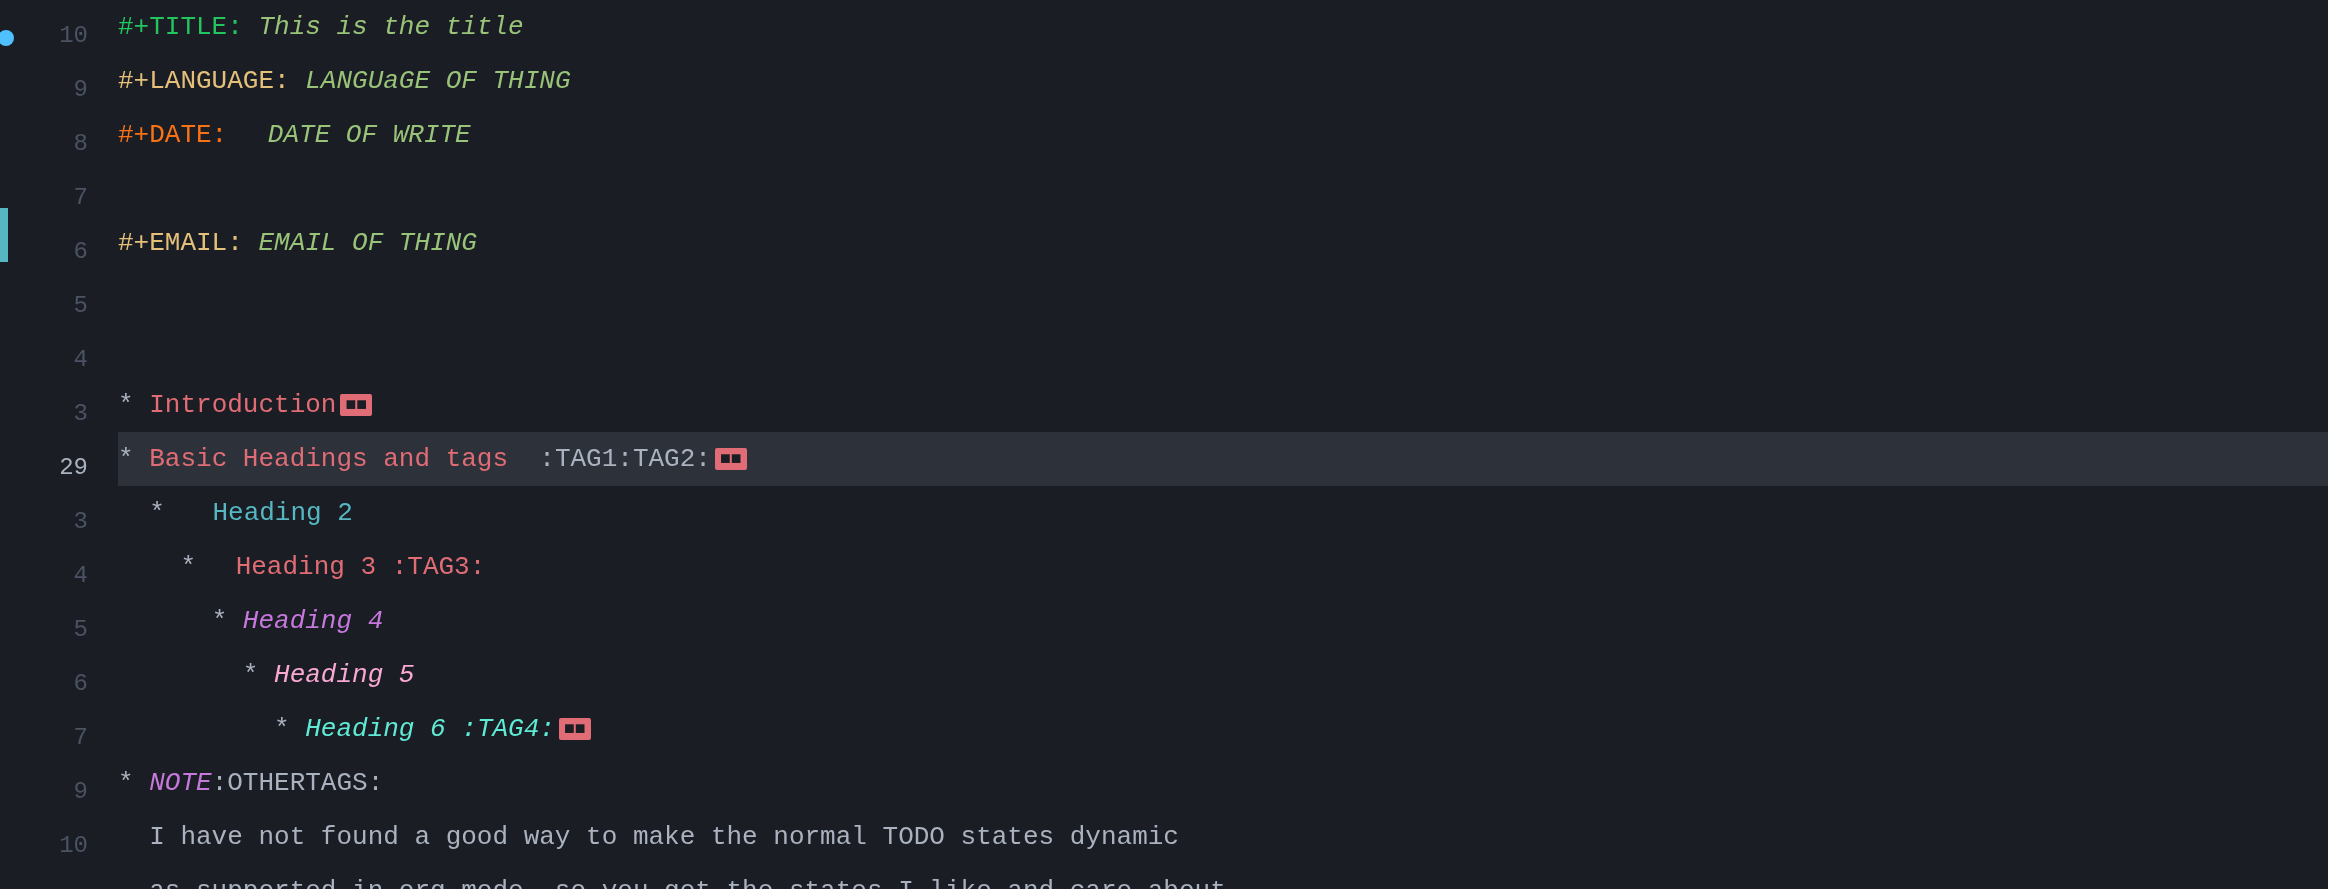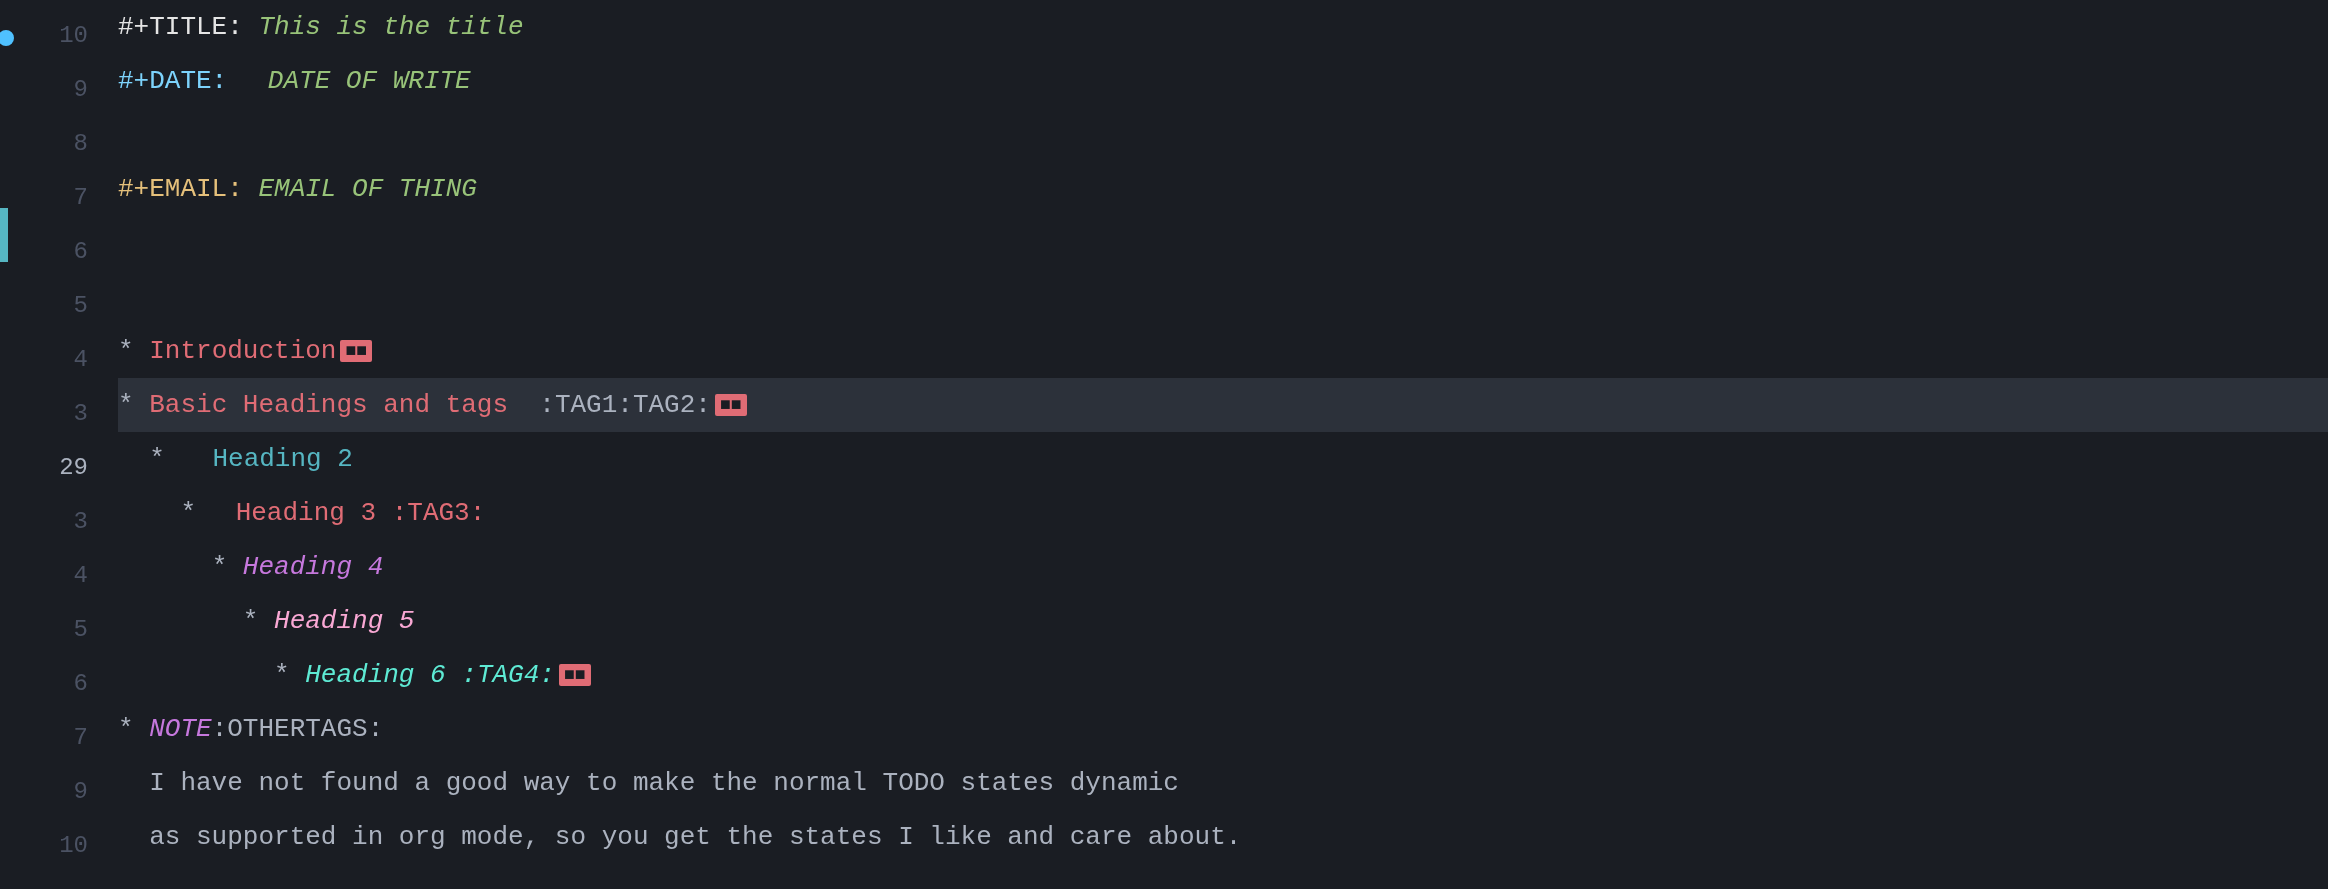--- a/index.html
+++ b/index.html
@@ -124,22 +124,23 @@
       <div class="line-num">3</div>
       <div class="line-num">4</div>
       <div class="line-num">5</div>
       <div class="line-num">6</div>
       <div class="line-num">7</div>
       <div class="line-num">9</div>
       <div class="line-num">10</div>
       <div class="line-num">11</div>
     </div>
   <div class="code-area" id="code-area">
-      <div class="code-line"><span style="color: #e5e5e5;">#+TITLE:</span><span style="color: rgb(171, 178, 191);"> </span><span style="color: rgb(152, 195, 121); font-style: italic;">This is the title</span></div>
-      <div class="code-line"><span style="color: #7dd3fc;">#+DATE:</span><span style="color: rgb(171, 178, 191);"> </span><span style="color: rgb(152, 195, 121); font-style: italic; margin-left: 25px;">DATE OF WRITE</span></div>
+      <div class="code-line"><span style="color: #22c55e;">#+TITLE:</span><span style="color: rgb(171, 178, 191);"> </span><span style="color: rgb(152, 195, 121); font-style: italic;">This is the title</span></div>
+      <div class="code-line"><span style="color: rgb(229, 192, 123);">#+LANGUAGE:</span><span style="color: rgb(171, 178, 191);"> </span><span style="color: rgb(152, 195, 121); font-style: italic;">LANGUaGE OF THING</span></div>
+      <div class="code-line"><span style="color: #f97316;">#+DATE:</span><span style="color: rgb(171, 178, 191);"> </span><span style="color: rgb(152, 195, 121); font-style: italic; margin-left: 25px;">DATE OF WRITE</span></div>
       <div class="code-line"></div>
       <div class="code-line"><span style="color: rgb(229, 192, 123);">#+EMAIL:</span><span style="color: rgb(171, 178, 191);"> </span><span style="color: rgb(152, 195, 121); font-style: italic;">EMAIL OF THING</span></div>
       <div class="code-line"></div>
       <div class="code-line"></div>
       <div class="code-line"><span style="color: rgb(171, 178, 191);">* </span><span style="color: rgb(224, 108, 117);">Introduction</span><span class="inline-badge">■■</span></div>
       <div class="code-line highlighted"><span style="color: rgb(171, 178, 191);">* </span><span style="color: rgb(224, 108, 117);">Basic Headings and tags</span><span style="color: rgb(171, 178, 191);">  </span><span style="color: rgb(171, 178, 191);">:TAG1:TAG2:</span><span class="inline-badge">■■</span></div>
       <div class="code-line"><span style="color: rgb(171, 178, 191);">  </span><span style="color: rgb(171, 178, 191);">* </span><span style="color: rgb(86, 182, 194); margin-left: 32px;">Heading 2</span></div>
       <div class="code-line"><span style="color: rgb(171, 178, 191);">    </span><span style="color: rgb(171, 178, 191);">* </span><span style="color: rgb(224, 108, 117); font-weight: normal; margin-left: 24px;">Heading 3</span><span style="color: rgb(171, 178, 191);"> </span><span style="color: rgb(224, 108, 117); font-weight: normal;">:TAG3:</span></div>
       <div class="code-line"><span style="color: rgb(171, 178, 191);">      </span><span style="color: rgb(171, 178, 191);">* </span><span style="color: rgb(198, 120, 221); font-style: italic;">Heading 4</span></div>
       <div class="code-line"><span style="color: rgb(171, 178, 191);">        </span><span style="color: rgb(171, 178, 191);">* </span><span style="color: #f9a8d4; font-style: italic;">Heading 5</span></div>

